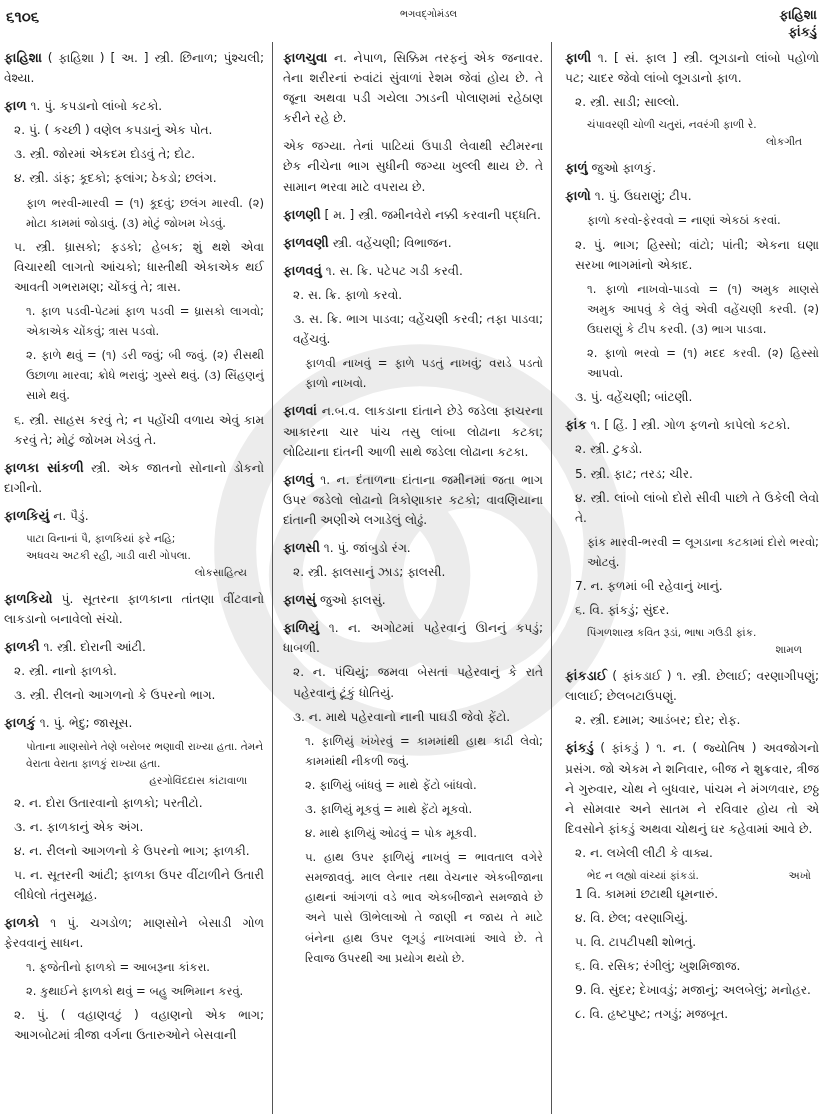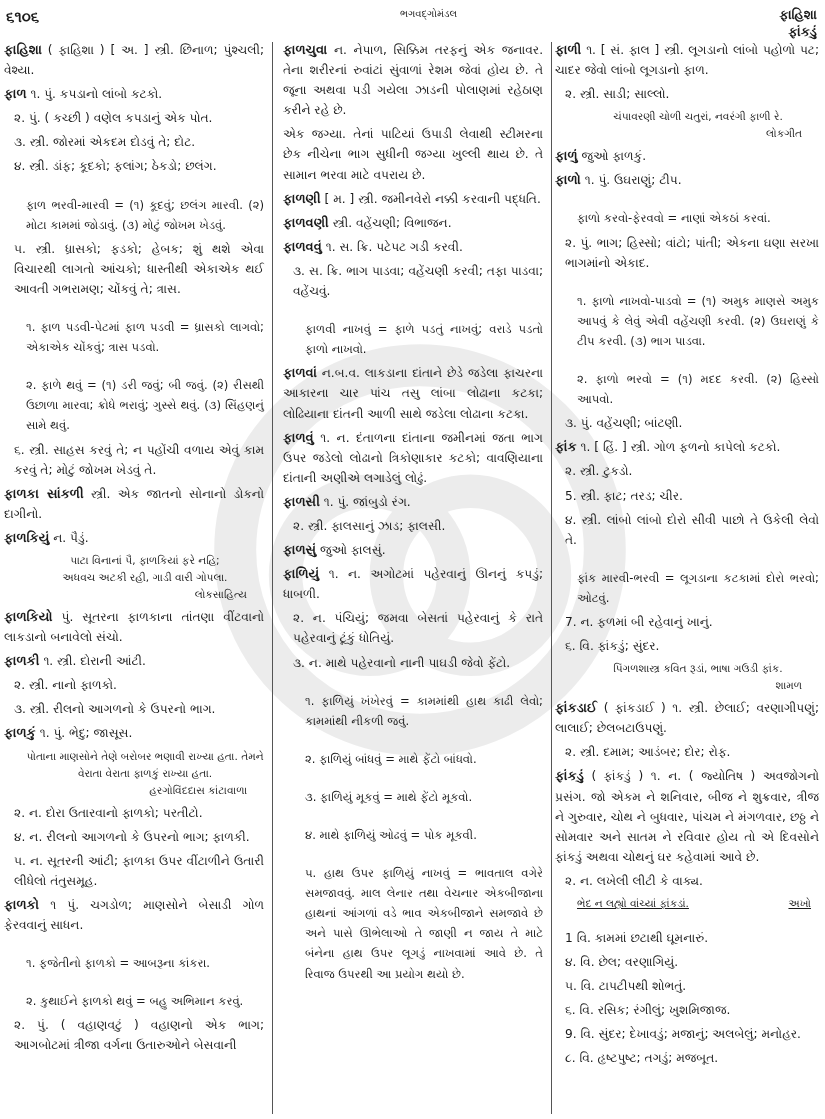--- a/index.html
+++ b/index.html
@@ -17,29 +17,29 @@
   .hdr-page { position: absolute; left: 6px; top: 8px; font-weight: bold; font-size: 15px; }
   .hdr-title { position: absolute; left: 16px; width: 825px; top: 8px; text-align: center; font-size: 10px; }
   .hdr-guide { position: absolute; right: 8px; top: 6px; text-align: right; font-weight: bold; font-size: 13px; line-height: 17px; }
   .columns { position: absolute; top: 40px; left: 0; width: 825px; height: 1079px; }
   .col {
     position: absolute; top: 0; height: 1075px; overflow: hidden;
     font-size: 12.2px; line-height: 20.1px; box-sizing: border-box;
   }
   .col1 { left: 4px; width: 266px; padding-right: 6px; }
   .col2 { left: 277px; width: 270px; padding: 0 4px 0 6px; }
-  .col3 { left: 553px; width: 268px; padding: 0 2px 0 2px; }
+  .col3 { left: 553px; width: 268px; padding: 0 2px 0 12px; }
   .divider { position: absolute; top: 2px; width: 1px; height: 1072px; background: #555; }
   .div1 { left: 272px; }
   .div2 { left: 551px; }
-  .entry { margin: 0 0 4px 0; text-align: justify; }
+  .entry { margin: 8px 0 4px 0; text-align: justify; }
   .hw { font-weight: bold; font-size: 13px; }
   .sense { margin: 0 0 4px 0; padding-left: 10px; text-align: justify; }
-  .phrase { margin: 18px 0 4px 0; padding-left: 22px; text-indent: 0; font-size: 11.6px; text-align: justify; }
-  .quote { margin: 0; padding-left: 22px; font-size: 10.6px; line-height: 17px; text-align: center; }
+  .phrase { margin: 4px 0 4px 0; padding-left: 22px; text-indent: 0; font-size: 11.6px; text-align: justify; }
+  .quote { margin: 0; padding-left: 22px; font-size: 10.6px; line-height: 17px; }
   .source { margin: 0 9px 4px 0; text-align: right; font-size: 10.6px; line-height: 17px; padding-right: 8px; }
   .cont { text-indent: 0; }
 </style>
 </head>
 <body>
 
 <svg class="watermark" viewBox="0 0 100 100">
   <circle cx="50" cy="50" r="44" fill="none" stroke="#000" stroke-width="10"></circle>
   <circle cx="38" cy="56" r="20" fill="none" stroke="#000" stroke-width="8"></circle>
   <circle cx="62" cy="56" r="20" fill="none" stroke="#000" stroke-width="8"></circle>
@@ -72,34 +72,36 @@
       <div class="quote">અધવચ અટકી રહી, ગાડી વારી ગોપલા.</div>
       <div class="source">લોકસાહિત્ય</div>
       <div class="entry"><span class="hw">ફાળકિયો</span> <span>પું. સૂતરના ફાળકાના તાંતણા વીંટવાનો લાકડાનો બનાવેલો સંચો.</span></div>
       <div class="entry"><span class="hw">ફાળકી</span> <span>૧. સ્ત્રી. દોરાની આંટી.</span></div>
       <div class="sense">૨. સ્ત્રી. નાનો ફાળકો.</div>
       <div class="sense">૩. સ્ત્રી. રીલનો આગળનો કે ઉપરનો ભાગ.</div>
       <div class="entry"><span class="hw">ફાળકું</span> <span>૧. પું. ભેદુ; જાસૂસ.</span></div>
       <div class="quote">પોતાના માણસોને તેણે બરોબર ભણાવી રાખ્યા હતા. તેમને વેરાતા વેરાતા ફાળકું રાખ્યા હતા.</div>
       <div class="source">હરગોવિંદદાસ કાંટાવાળા</div>
       <div class="sense">૨. ન. દોરા ઉતારવાનો ફાળકો; પરતીટો.</div>
+      <div class="sense">૩. ન. ફાળકાનું એક અંગ.</div>
       <div class="sense">૪. ન. રીલનો આગળનો કે ઉપરનો ભાગ; ફાળકી.</div>
       <div class="sense">૫. ન. સૂતરની આંટી; ફાળકા ઉપર વીંટાળીને ઉતારી લીધેલો તંતુસમૂહ.</div>
       <div class="entry"><span class="hw">ફાળકો</span> <span>૧ પું. ચગડોળ; માણસોને બેસાડી ગોળ ફેરવવાનું સાધન.</span></div>
       <div class="phrase">૧. ફજેતીનો ફાળકો = આબરૂના કાંકરા.</div>
       <div class="phrase">૨. કુથાઈને ફાળકો થવું = બહુ અભિમાન કરવું.</div>
       <div class="sense">૨. પું. ( વહાણવટું ) વહાણનો એક ભાગ; આગબોટમાં ત્રીજા વર્ગના ઉતારુઓને બેસવાની</div>
     </div>
   <div class="divider div1"></div>
   <div class="col col2">
       <div class="entry"><span class="hw">ફાળચુવા</span> <span>ન. નેપાળ, સિક્કિમ તરફનું એક જનાવર. તેના શરીરનાં રુવાંટાં સુંવાળાં રેશમ જેવાં હોય છે. તે જૂના અથવા પડી ગયેલા ઝાડની પોલાણમાં રહેઠાણ કરીને રહે છે.</span></div>
       <div class="entry cont">એક જગ્યા. તેનાં પાટિયાં ઉપાડી લેવાથી સ્ટીમરના છેક નીચેના ભાગ સુધીની જગ્યા ખુલ્લી થાય છે. તે સામાન ભરવા માટે વપરાય છે.</div>
       <div class="entry"><span class="hw">ફાળણી</span> <span>[ મ. ] સ્ત્રી. જમીનવેરો નક્કી કરવાની પદ્ધતિ.</span></div>
       <div class="entry"><span class="hw">ફાળવણી</span> <span>સ્ત્રી. વહેંચણી; વિભાજન.</span></div>
       <div class="entry"><span class="hw">ફાળવવું</span> <span>૧. સ. ક્રિ. પટેપટ ગડી કરવી.</span></div>
+      <div class="sense">૨. સ. ક્રિ. ફાળો કરવો.</div>
       <div class="sense">૩. સ. ક્રિ. ભાગ પાડવા; વહેંચણી કરવી; તફા પાડવા; વહેંચવું.</div>
       <div class="phrase">ફાળવી નાખવું = ફાળે પડતું નાખવું; વરાડે પડતો ફાળો નાખવો.</div>
       <div class="entry"><span class="hw">ફાળવાં</span> <span>ન.બ.વ. લાકડાના દાંતાને છેડે જડેલા ફાચરના આકારના ચાર પાંચ તસુ લાંબા લોઢાના કટકા; લોઢિયાના દાંતની આળી સાથે જડેલા લોઢાના કટકા.</span></div>
       <div class="entry"><span class="hw">ફાળવું</span> <span>૧. ન. દંતાળના દાંતાના જમીનમાં જતા ભાગ ઉપર જડેલો લોઢાનો ત્રિકોણાકાર કટકો; વાવણિયાના દાંતાની અણીએ લગાડેલું લોઢું.</span></div>
       <div class="entry"><span class="hw">ફાળસી</span> <span>૧. પું. જાંબુડો રંગ.</span></div>
       <div class="sense">૨. સ્ત્રી. ફાલસાનું ઝાડ; ફાલસી.</div>
       <div class="entry"><span class="hw">ફાળસું</span> <span>જુઓ ફાલસું.</span></div>
       <div class="entry"><span class="hw">ફાળિયું</span> <span>૧. ન. અગોટમાં પહેરવાનું ઊનનું કપડું; ધાબળી.</span></div>
       <div class="sense">૨. ન. પંચિયું; જમવા બેસતાં પહેરવાનું કે રાતે પહેરવાનું ટૂંકું ધોતિયું.</div>
       <div class="sense">૩. ન. માથે પહેરવાનો નાની પાઘડી જેવો ફેંટો.</div>
@@ -128,21 +130,21 @@
       <div class="sense">૪. સ્ત્રી. લાંબો લાંબો દોરો સીવી પાછો તે ઉકેલી લેવો તે.</div>
       <div class="phrase">ફાંક મારવી-ભરવી = લૂગડાના કટકામાં દોરો ભરવો; ઓટવું.</div>
       <div class="sense">7. ન. ફળમાં બી રહેવાનું ખાનું.</div>
       <div class="sense">૬. વિ. ફાંકડું; સુંદર.</div>
       <div class="quote">પિંગળશાસ્ત્ર કવિત રૂડાં, ભાષા ગઉડી ફાંક.</div>
       <div class="source">શામળ</div>
       <div class="entry"><span class="hw">ફાંકડાઈ</span> <span>( ફાંકડાઈ ) ૧. સ્ત્રી. છેલાઈ; વરણાગીપણું; લાલાઈ; છેલબટાઉપણું.</span></div>
       <div class="sense">૨. સ્ત્રી. દમામ; આડંબર; દોર; રોફ.</div>
       <div class="entry"><span class="hw">ફાંકડું</span> <span>( ફાંકડું ) ૧. ન. ( જ્યોતિષ ) અવજોગનો પ્રસંગ. જો એકમ ને શનિવાર, બીજ ને શુક્રવાર, ત્રીજ ને ગુરુવાર, ચોથ ને બુધવાર, પાંચમ ને મંગળવાર, છઠ્ઠ ને સોમવાર અને સાતમ ને રવિવાર હોય તો એ દિવસોને ફાંકડું અથવા ચોથનું ઘર કહેવામાં આવે છે.</span></div>
       <div class="sense">૨. ન. લખેલી લીટી કે વાક્ય.</div>
-      <div class="quote" style="display: flex; justify-content: space-between; padding-right: 8px; margin-bottom: 16px; text-decoration: underline;">
+      <div class="quote" style="display: flex; justify-content: space-between; padding-right: 8px; margin-bottom: 0;">
         <span>ભેદ ન લહ્યો વાંચ્યાં ફાંકડાં.</span>
         <span>અખો</span>
       </div>
       <div class="sense">1 વિ. કામમાં છટાથી ઘૂમનારું.</div>
       <div class="sense">૪. વિ. છેલ; વરણાગિયું.</div>
       <div class="sense">૫. વિ. ટાપટીપથી શોભતું.</div>
       <div class="sense">૬. વિ. રસિક; રંગીલું; ખુશમિજાજ.</div>
       <div class="sense">9. વિ. સુંદર; દેખાવડું; મજાનું; અલબેલું; મનોહર.</div>
       <div class="sense">૮. વિ. હૃષ્ટપુષ્ટ; તગડું; મજબૂત.</div>
     </div>

